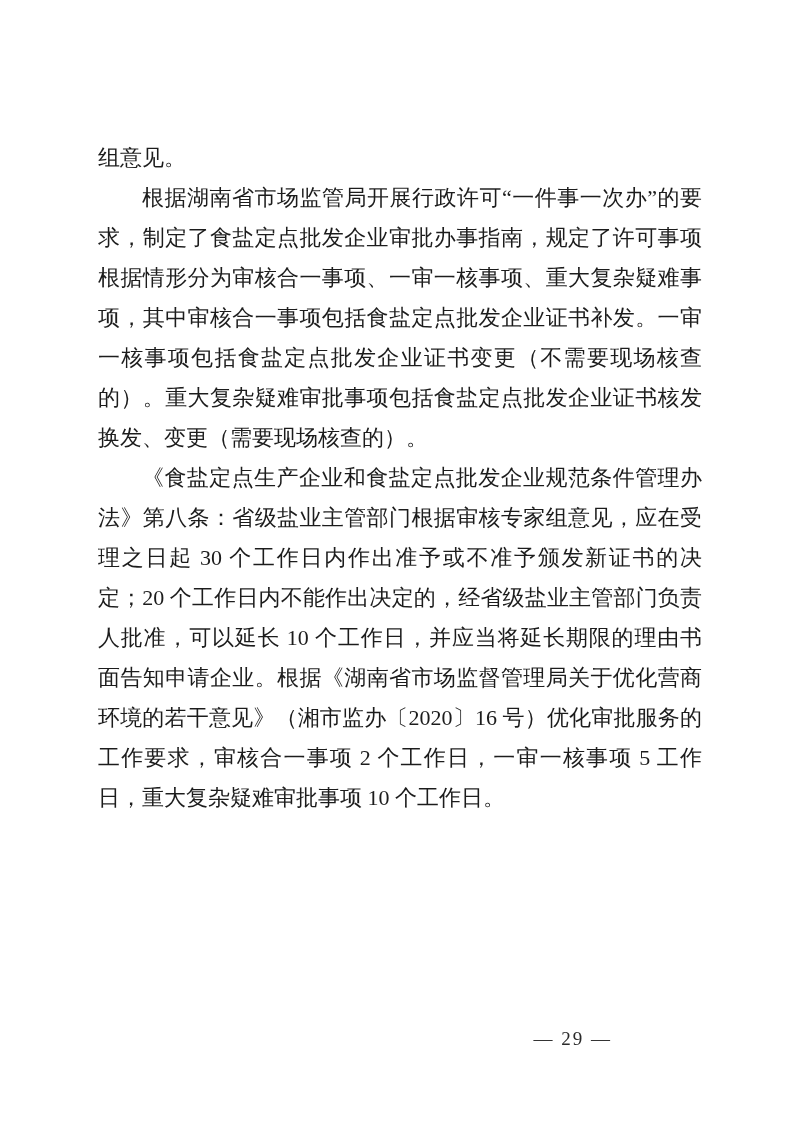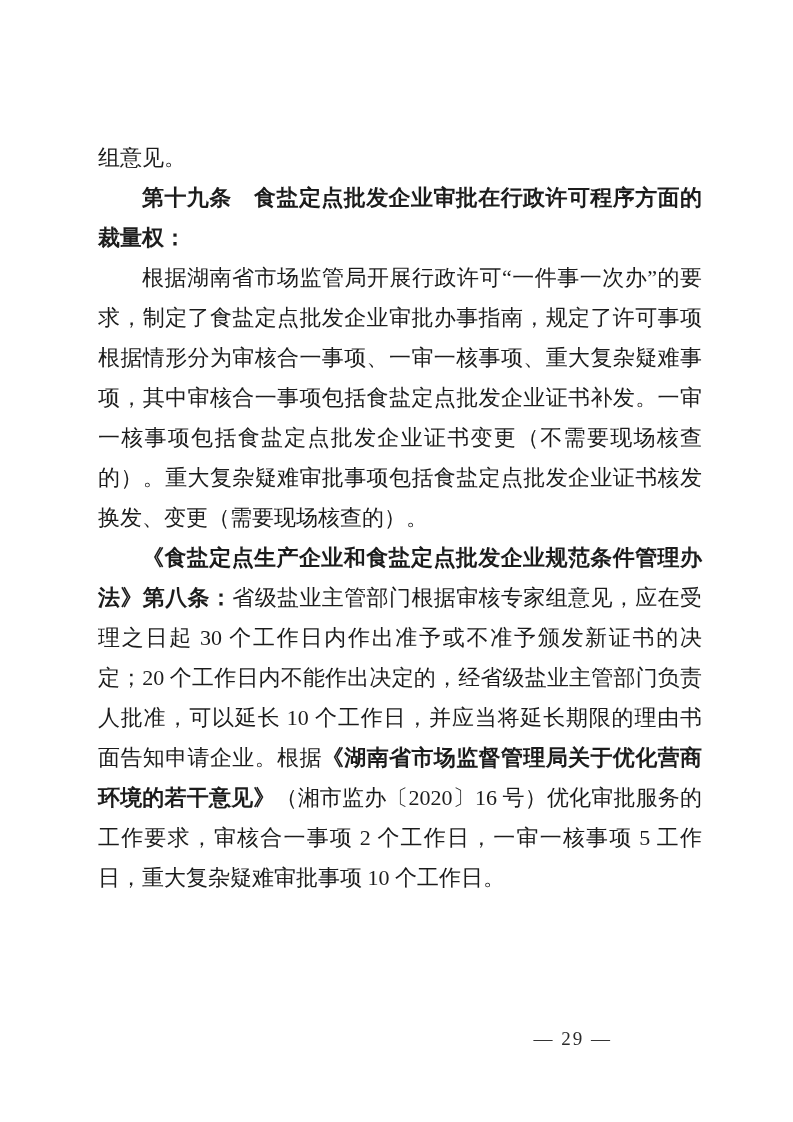--- a/index.html
+++ b/index.html
@@ -33,41 +33,40 @@
   .para-indent {
     text-indent: 2em;
   }
   .para-noindent {
     text-indent: 0;
   }
   .heading {
     font-weight: 700;
   }
   .cite-bold {
-    font-weight: 700;
+    font-weight: 400;
   }
   .page-footer {
     position: absolute;
     top: 1024px;
     right: 94px;
     font-size: 19px;
     line-height: 30px;
     color: #2a2a2a;
     letter-spacing: 2px;
   }
 </style>
 </head>
 <body>
 
 <div class="page">
   <div class="text-block">
 
     <p class="para-noindent">组意见。</p>
 
-    <p class="para-indent heading">第十九条　食盐定点批发企业审批在行政许可程序方面的裁量权：</p>
 
     <p class="para-indent">根据湖南省市场监管局开展行政许可“一件事一次办”的要求，制定了食盐定点批发企业审批办事指南，规定了许可事项根据情形分为审核合一事项、一审一核事项、重大复杂疑难事项，其中审核合一事项包括食盐定点批发企业证书补发。一审一核事项包括食盐定点批发企业证书变更（不需要现场核查的）。重大复杂疑难审批事项包括食盐定点批发企业证书核发换发、变更（需要现场核查的）。</p>
 
 
     <p class="para-indent"><span class="cite-bold">《食盐定点生产企业和食盐定点批发企业规范条件管理办法》第八条：</span><span>省级盐业主管部门根据审核专家组意见，应在受理之日起 30 个工作日内作出准予或不准予颁发新证书的决定；20 个工作日内不能作出决定的，经省级盐业主管部门负责人批准，可以延长 10 个工作日，并应当将延长期限的理由书面告知申请企业。根据</span><span class="cite-bold">《湖南省市场监督管理局关于优化营商环境的若干意见》</span><span>（湘市监办〔2020〕16 号）优化审批服务的工作要求，审核合一事项 2 个工作日，一审一核事项 5 工作日，重大复杂疑难审批事项 10 个工作日。</span></p>
 
   </div>
 
   <div class="page-footer">— 29 —</div>
 </div>

